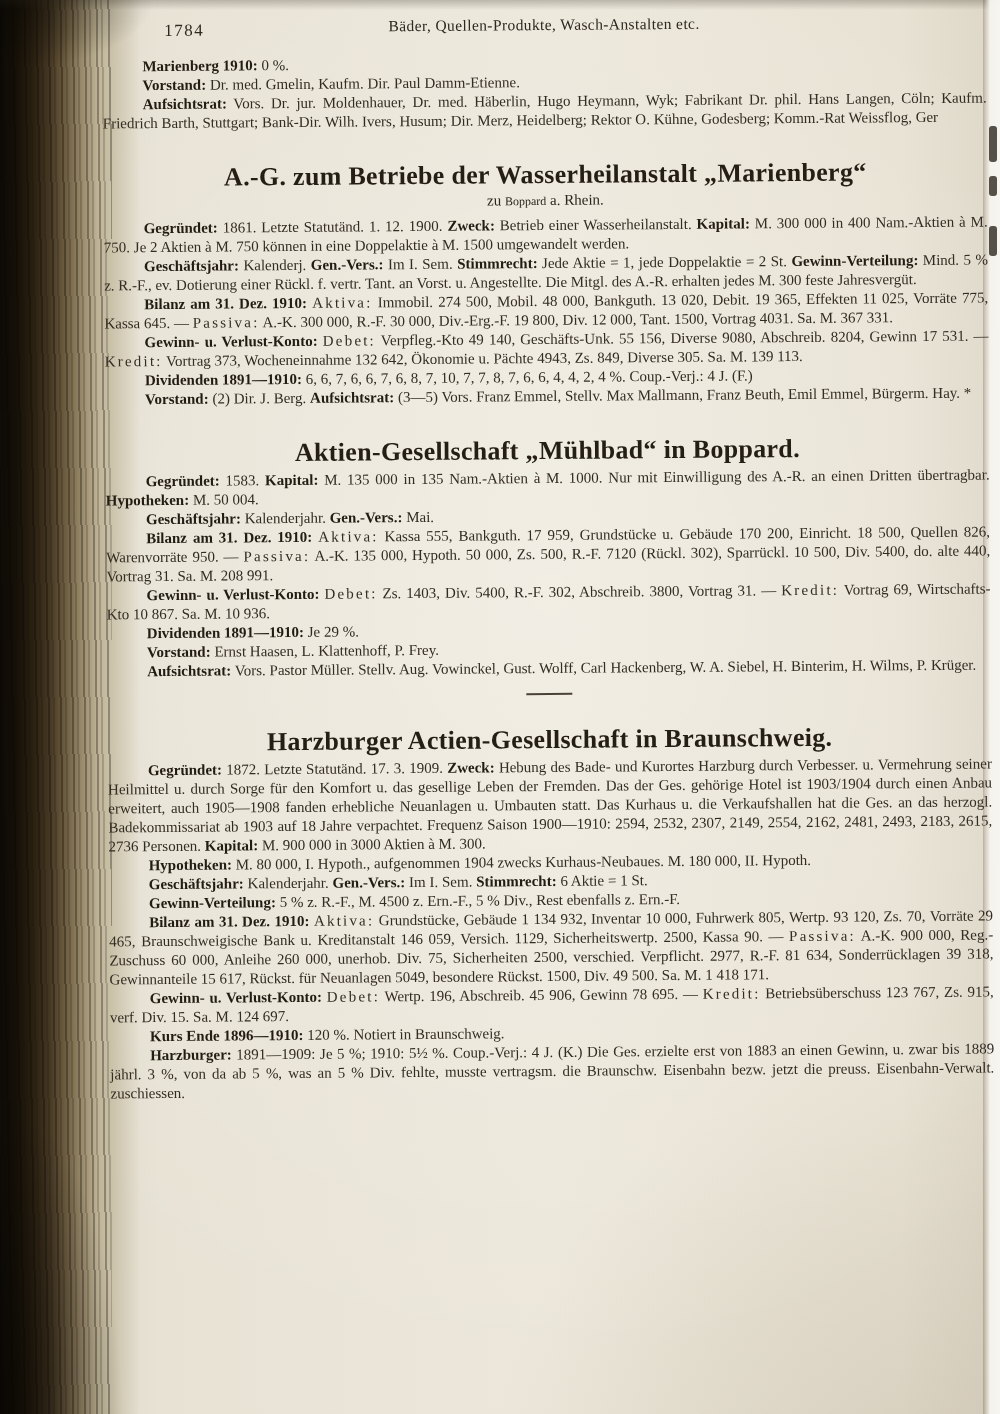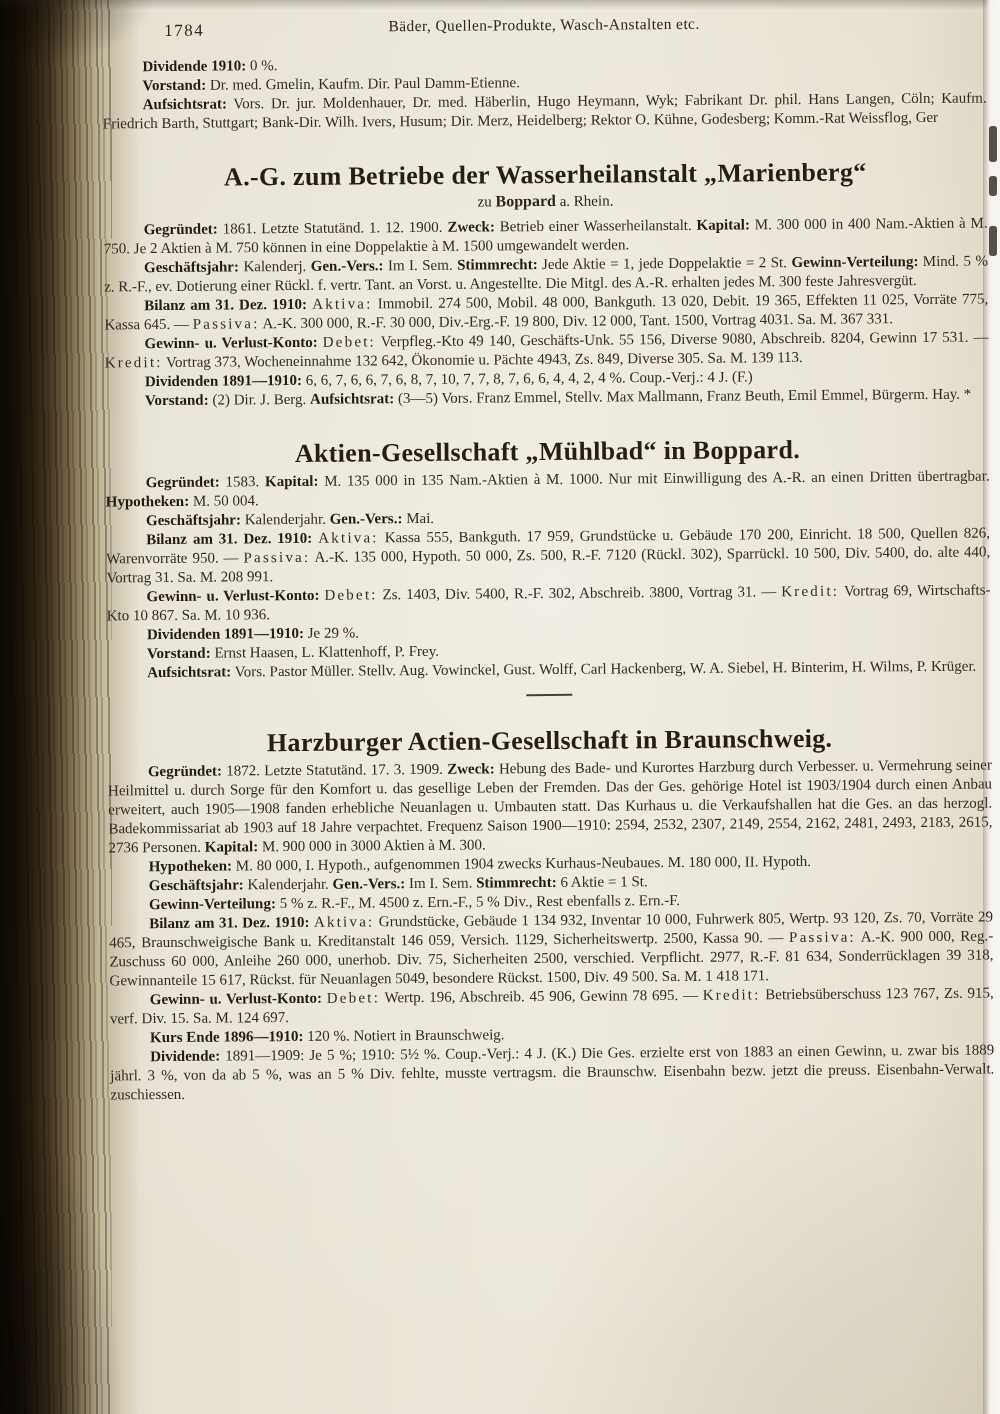--- a/index.html
+++ b/index.html
@@ -38,21 +38,21 @@
 
   .para{margin:0;text-align:justify;text-indent:40px;font-size:15px;line-height:19px;color:#332c22;}
   .para span{white-space:pre-wrap;}
   .para .b{font-weight:bold;color:#221c13;}
   .para .sp{letter-spacing:2.2px;}
 
   .intro{margin-top:6px;}
   .entry{margin-top:30px;}
   .entry-title{margin:0;text-align:center;font-size:26px;line-height:1.12;font-weight:bold;color:#241e15;letter-spacing:.3px;}
   .entry-subtitle{text-align:center;font-size:15px;margin:3px 0 7px;color:#2c261d;}
-  .entry-subtitle .b{font-weight:bold;font-size:16px;text-align:center;}
+  .entry-subtitle .b{font-weight:normal;font-size:12px;text-align:center;}
   .paras{margin-top:4px;}
   .divider{width:46px;height:2px;background:#4a4236;margin:15px auto 0;}
 </style>
 </head>
 <body>
 
 <div class="scan">
   <div class="binding"></div>
   <div class="corner-top"></div>
   <div class="top-shade"></div>
@@ -62,21 +62,21 @@
   <div class="edge-mark m3"></div>
 
   <div class="content">
 
     <div class="running-head">
       <span class="pagenum">1784</span>
       <span class="head-title">Bäder, Quellen-Produkte, Wasch-Anstalten etc.</span>
     </div>
 
     <div class="intro">
-        <p class="para"><span class="b">Dividende 1910:</span><span> 0 %.</span></p>
+        <p class="para"><span class="b">Marienberg 1910:</span><span> 0 %.</span></p>
         <p class="para"><span class="b">Vorstand:</span><span> Dr. med. Gmelin, Kaufm. Dir. Paul Damm-Etienne.</span></p>
         <p class="para"><span class="b">Aufsichtsrat:</span><span> Vors. Dr. jur. Moldenhauer, Dr. med. Häberlin, Hugo Heymann, Wyk; Fabrikant Dr. phil. Hans Langen, Cöln; Kaufm. Friedrich Barth, Stuttgart; Bank-Dir. Wilh. Ivers, Husum; Dir. Merz, Heidelberg; Rektor O. Kühne, Godesberg; Komm.-Rat Weissflog, Ger</span></p>
       </div>
 
     <section class="entry">
       <h2 class="entry-title">A.-G. zum Betriebe der Wasserheilanstalt „Marienberg“</h2>
       <div class="entry-subtitle"><span>zu </span><span class="b">Boppard</span><span> a. Rhein.</span></div>
       <div class="paras">
           <p class="para"><span class="b">Gegründet:</span><span> 1861. Letzte Statutänd. 1. 12. 1900. </span><span class="b">Zweck:</span><span> Betrieb einer Wasserheilanstalt. </span><span class="b">Kapital:</span><span> M. 300 000 in 400 Nam.-Aktien à M. 750. Je 2 Aktien à M. 750 können in eine Doppelaktie à M. 1500 umgewandelt werden.</span></p>
           <p class="para"><span class="b">Geschäftsjahr:</span><span> Kalenderj. </span><span class="b">Gen.-Vers.:</span><span> Im I. Sem. </span><span class="b">Stimmrecht:</span><span> Jede Aktie = 1, jede Doppelaktie = 2 St. </span><span class="b">Gewinn-Verteilung:</span><span> Mind. 5 % z. R.-F., ev. Dotierung einer Rückl. f. vertr. Tant. an Vorst. u. Angestellte. Die Mitgl. des A.-R. erhalten jedes M. 300 feste Jahresvergüt.</span></p>
@@ -105,18 +105,18 @@
     <section class="entry">
       <h2 class="entry-title">Harzburger Actien-Gesellschaft in Braunschweig.</h2>
       <div class="paras">
           <p class="para"><span class="b">Gegründet:</span><span> 1872. Letzte Statutänd. 17. 3. 1909. </span><span class="b">Zweck:</span><span> Hebung des Bade- und Kurortes Harzburg durch Verbesser. u. Vermehrung seiner Heilmittel u. durch Sorge für den Komfort u. das gesellige Leben der Fremden. Das der Ges. gehörige Hotel ist 1903/1904 durch einen Anbau erweitert, auch 1905—1908 fanden erhebliche Neuanlagen u. Umbauten statt. Das Kurhaus u. die Verkaufshallen hat die Ges. an das herzogl. Badekommissariat ab 1903 auf 18 Jahre verpachtet. Frequenz Saison 1900—1910: 2594, 2532, 2307, 2149, 2554, 2162, 2481, 2493, 2183, 2615, 2736 Personen. </span><span class="b">Kapital:</span><span> M. 900 000 in 3000 Aktien à M. 300.</span></p>
           <p class="para"><span class="b">Hypotheken:</span><span> M. 80 000, I. Hypoth., aufgenommen 1904 zwecks Kurhaus-Neubaues. M. 180 000, II. Hypoth.</span></p>
           <p class="para"><span class="b">Geschäftsjahr:</span><span> Kalenderjahr. </span><span class="b">Gen.-Vers.:</span><span> Im I. Sem. </span><span class="b">Stimmrecht:</span><span> 6 Aktie = 1 St.</span></p>
           <p class="para"><span class="b">Gewinn-Verteilung:</span><span> 5 % z. R.-F., M. 4500 z. Ern.-F., 5 % Div., Rest ebenfalls z. Ern.-F.</span></p>
           <p class="para"><span class="b">Bilanz am 31. Dez. 1910:</span><span> </span><span class="sp">Aktiva:</span><span> Grundstücke, Gebäude 1 134 932, Inventar 10 000, Fuhrwerk 805, Wertp. 93 120, Zs. 70, Vorräte 29 465, Braunschweigische Bank u. Kreditanstalt 146 059, Versich. 1129, Sicherheitswertp. 2500, Kassa 90. — </span><span class="sp">Passiva:</span><span> A.-K. 900 000, Reg.-Zuschuss 60 000, Anleihe 260 000, unerhob. Div. 75, Sicherheiten 2500, verschied. Verpflicht. 2977, R.-F. 81 634, Sonderrücklagen 39 318, Gewinnanteile 15 617, Rückst. für Neuanlagen 5049, besondere Rückst. 1500, Div. 49 500. Sa. M. 1 418 171.</span></p>
           <p class="para"><span class="b">Gewinn- u. Verlust-Konto:</span><span> </span><span class="sp">Debet:</span><span> Wertp. 196, Abschreib. 45 906, Gewinn 78 695. — </span><span class="sp">Kredit:</span><span> Betriebsüberschuss 123 767, Zs. 915, verf. Div. 15. Sa. M. 124 697.</span></p>
           <p class="para"><span class="b">Kurs Ende 1896—1910:</span><span> 120 %. Notiert in Braunschweig.</span></p>
-          <p class="para"><span class="b">Dividende:</span><span> 1891—1909: Je 5 %; 1910: 5½ %. Coup.-Verj.: 4 J. (K.) Die Ges. erzielte erst von 1883 an einen Gewinn, u. zwar bis 1889 jährl. 3 %, von da ab 5 %, was an 5 % Div. fehlte, musste vertragsm. die Braunschw. Eisenbahn bezw. jetzt die preuss. Eisenbahn-Verwalt. zuschiessen.</span></p>
+          <p class="para"><span class="b">Harzburger:</span><span> 1891—1909: Je 5 %; 1910: 5½ %. Coup.-Verj.: 4 J. (K.) Die Ges. erzielte erst von 1883 an einen Gewinn, u. zwar bis 1889 jährl. 3 %, von da ab 5 %, was an 5 % Div. fehlte, musste vertragsm. die Braunschw. Eisenbahn bezw. jetzt die preuss. Eisenbahn-Verwalt. zuschiessen.</span></p>
         </div>
     </section>
 
   </div>
 </div>
 
 </body></html>

